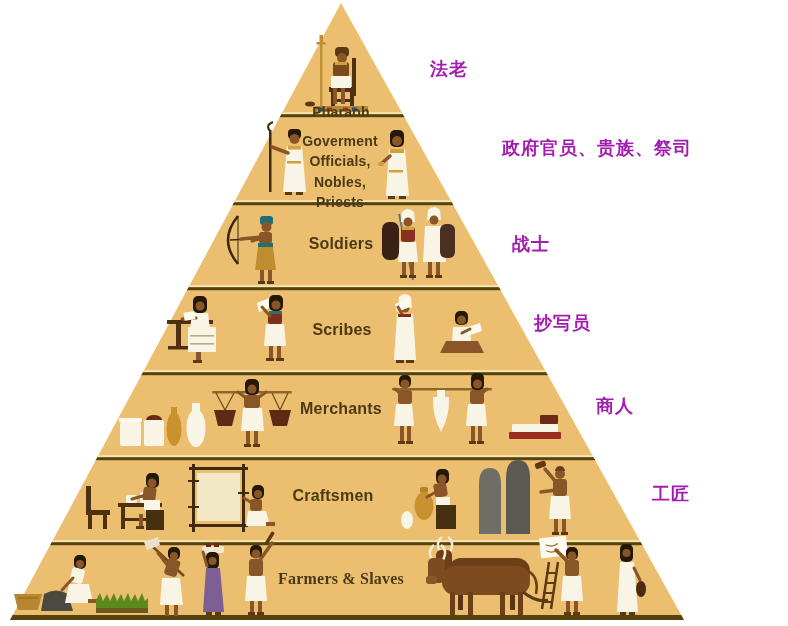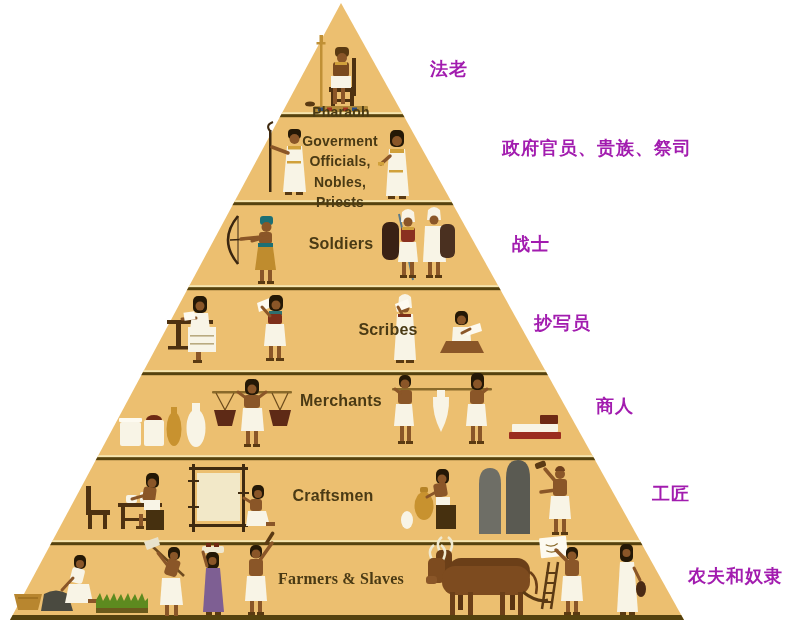--- a/index.html
+++ b/index.html
@@ -414,26 +414,25 @@
       <line x1="634" y1="568" x2="640" y2="580" stroke="#8a5628" stroke-width="3" stroke-linecap="round"></line>
       <ellipse cx="641" cy="589" rx="5" ry="8" fill="#4a2a14"></ellipse>
       <rect x="620" y="612" width="6" height="3" fill="#5a3a12"></rect>
       <rect x="629" y="612" width="6" height="3" fill="#5a3a12"></rect>
     </g>
   </svg>
 
   <div class="lvl-en small" style="left:341px;top:104px;">Pharaoh</div>
   <div class="lvl-en small multi" style="left:340px;top:131px;">Goverment Officials, Nobles, Priests</div>
   <div class="lvl-en" style="left:341px;top:235px;">Soldiers</div>
-  <div class="lvl-en" style="left:342px;top:321px;margin-left:46px;">Scribes</div>
-  <div class="lvl-en" style="left:341px;top:392px;text-align:center;">Merchants</div>
+  <div class="lvl-en" style="left:342px;top:321px;">Scribes</div>
+  <div class="lvl-en" style="left:341px;top:400px;text-align:center;">Merchants</div>
   <div class="lvl-en" style="left:333px;top:487px;text-align:right;">Craftsmen</div>
   <div class="lvl-en" style="left:341px;top:570px;font-family:Liberation Serif, serif;">Farmers &amp; Slaves</div>
 
   <div class="lvl-zh" style="left:430px;top:57px;">法老</div>
   <div class="lvl-zh" style="left:458px;top:136px;margin-left:44px;">政府官员、贵族、祭司</div>
   <div class="lvl-zh" style="left:512px;top:232px;">战士</div>
   <div class="lvl-zh" style="left:534px;top:311px;">抄写员</div>
   <div class="lvl-zh" style="left:596px;top:394px;">商人</div>
   <div class="lvl-zh" style="left:652px;top:482px;">工匠</div>
-  <div class="lvl-zh" style="left:688px;top:564px;">农夫和奴隶</div>
 
 </div>
 
 </body></html>

